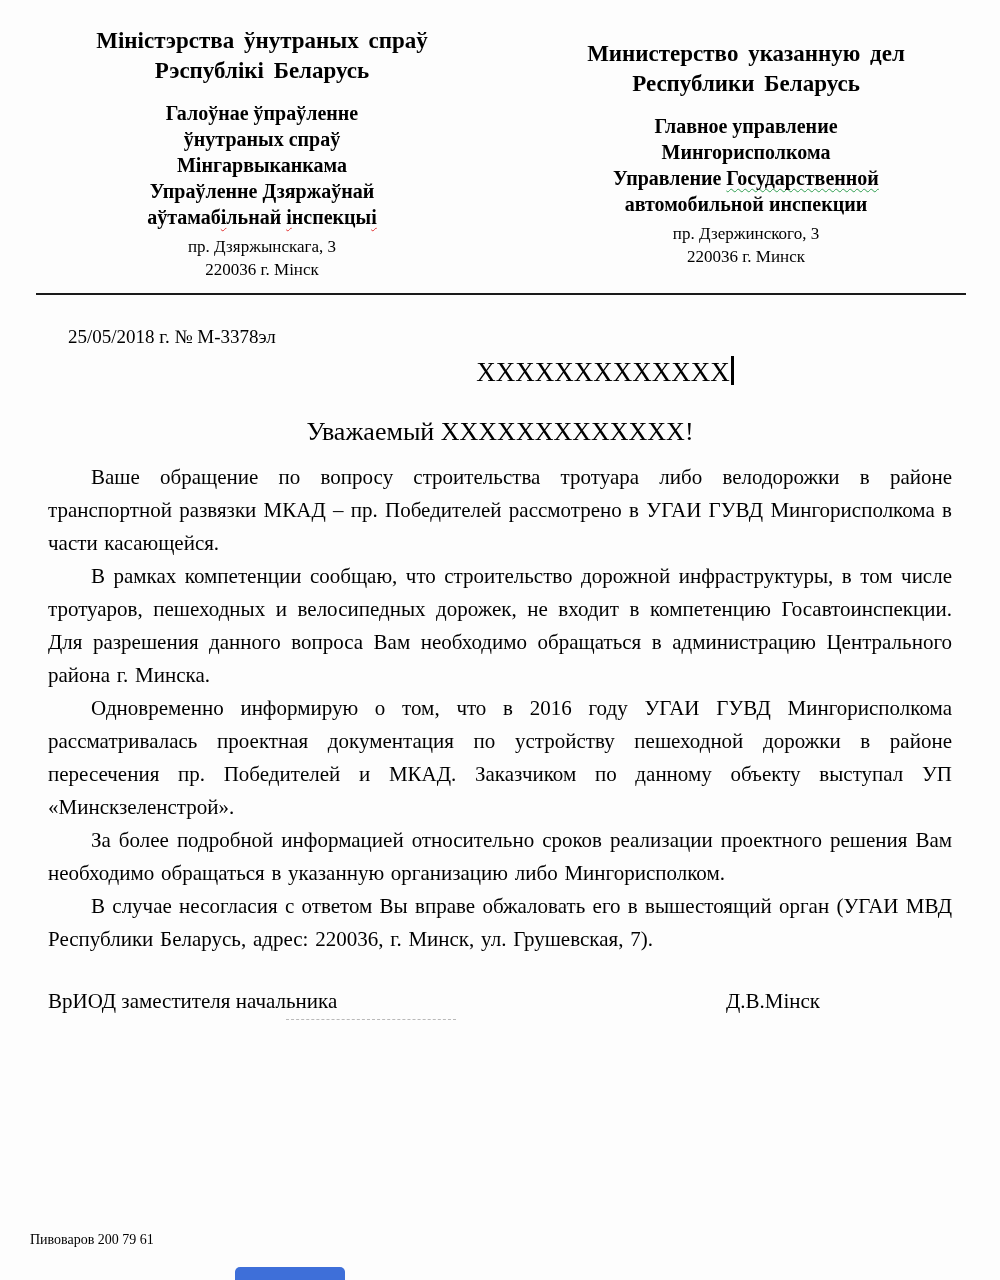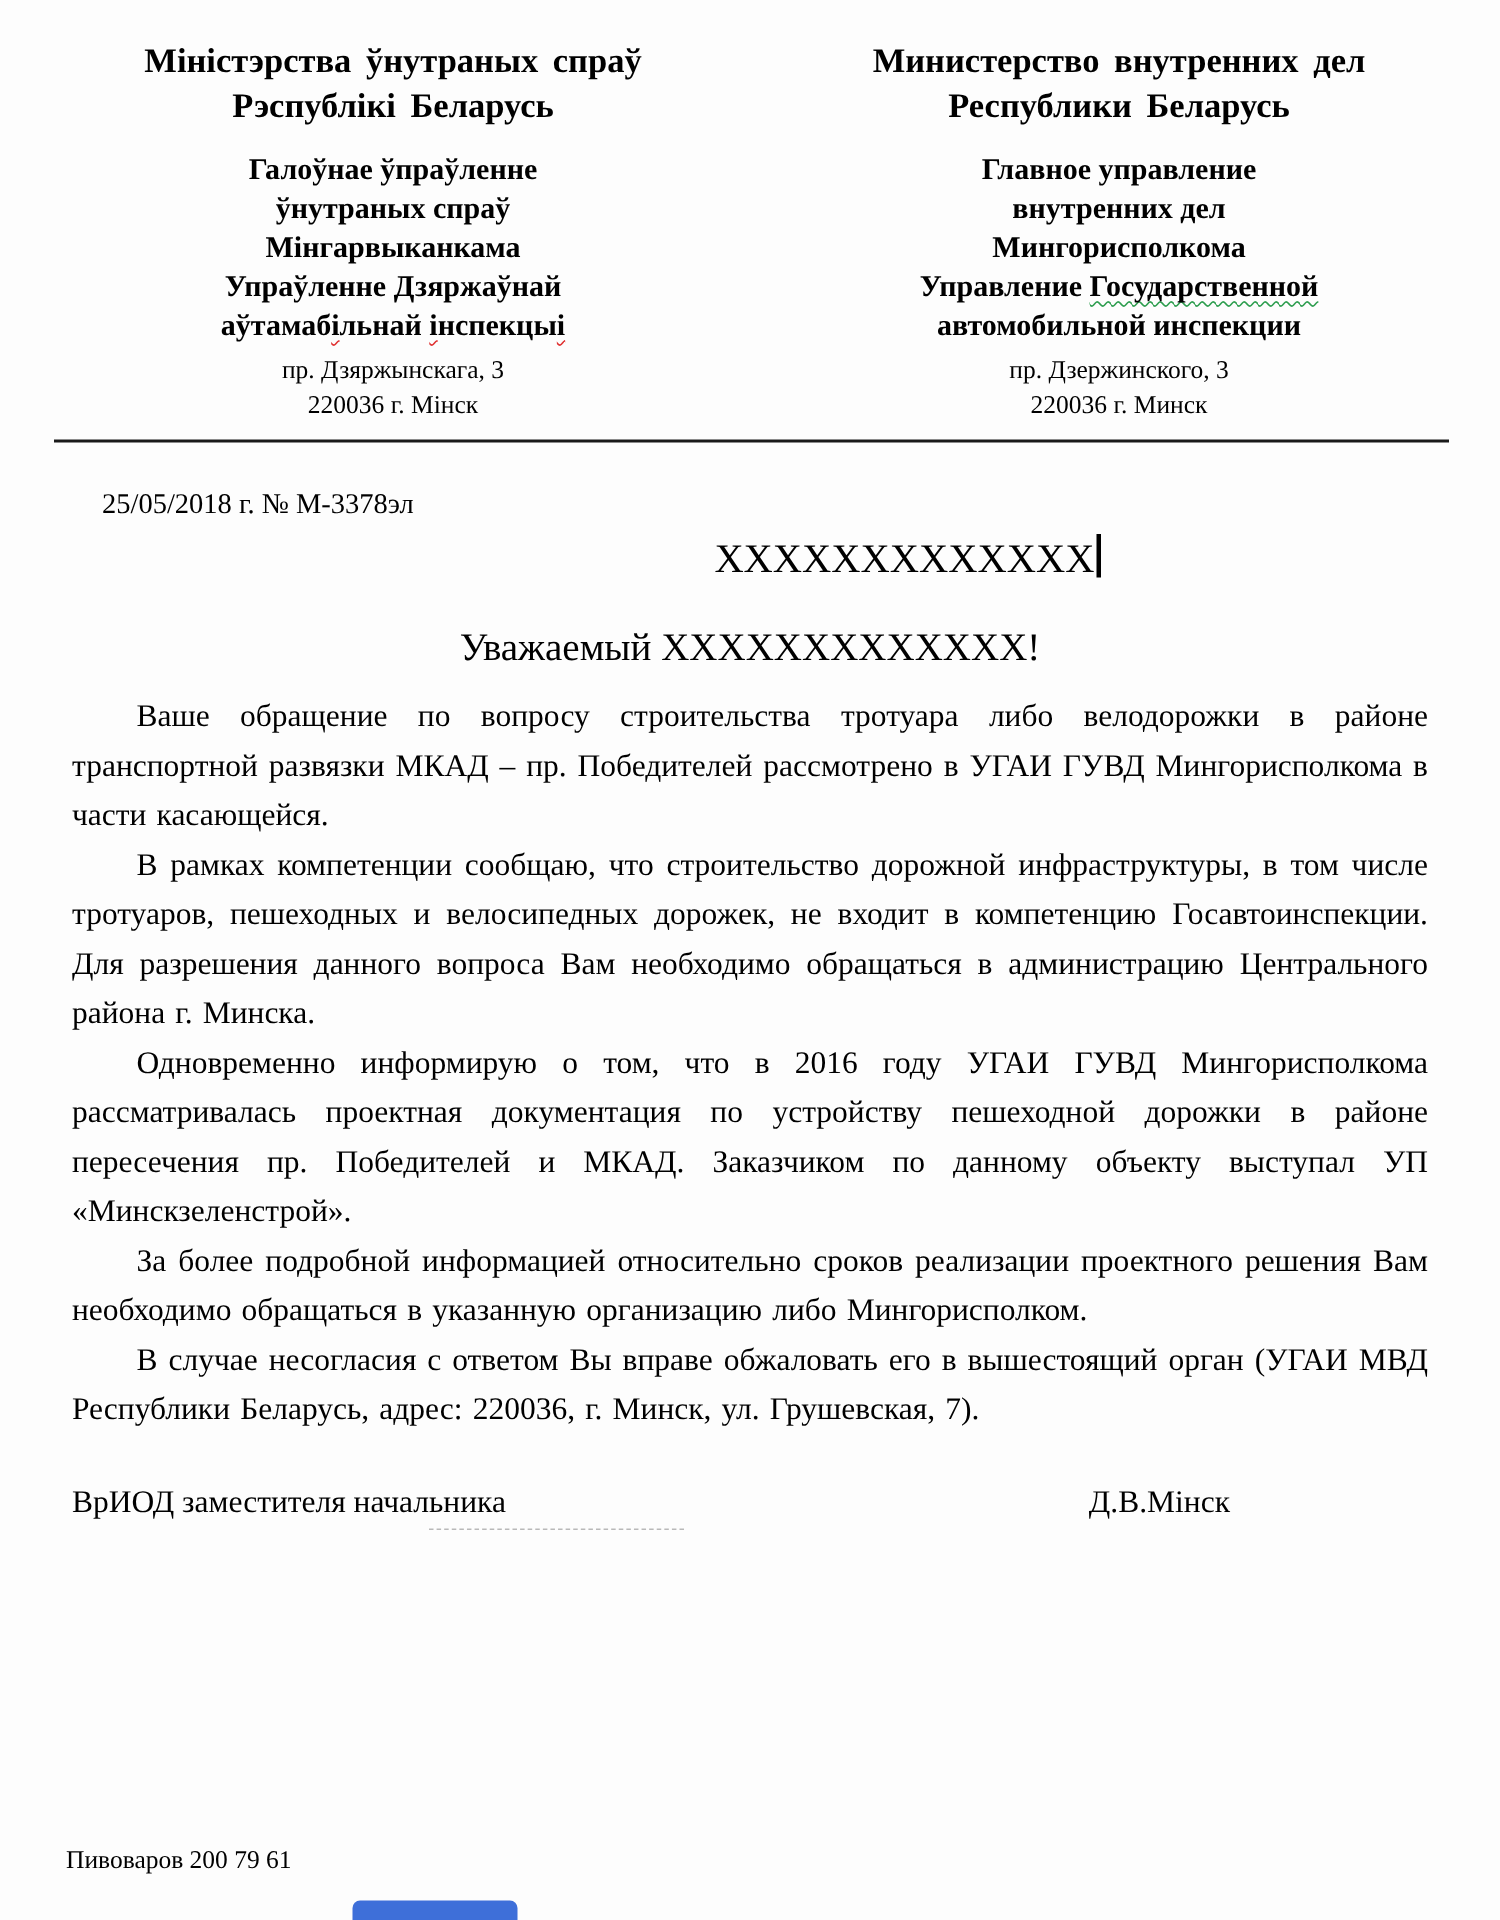--- a/index.html
+++ b/index.html
@@ -95,22 +95,22 @@
   .sig-position{position:relative;white-space:nowrap;}
   .sig-position .dash-artifact{
     position:absolute;
     left:238px;bottom:-4px;width:170px;
     border-top:1px dashed #b9b9b9;
   }
   .sig-name{margin-left:auto;margin-right:132px;white-space:nowrap;}
 
   .executor{
     position:absolute;
-    left:44px;top:1230px;
-    font-size:17px;
+    left:30px;top:1230px;
+    font-size:14px;
     line-height:20px;
   }
 
   .taskbar-fragment{
     position:absolute;
     left:235px;bottom:0;
     width:110px;height:13px;
     background:var(--taskbar-blue);
     border-radius:5px 5px 0 0;
   }
@@ -130,25 +130,24 @@
           <div><span>Мінгарвыканкама</span></div>
           <div><span>Упраўленне Дзяржаўнай</span></div>
           <div><span>аўтамаб</span><span class="sq sq-red">і</span><span>льнай </span><span class="sq sq-red">і</span><span>нспекцы</span><span class="sq sq-red">і</span></div>
         </div>
       <div class="addr-block">
         <div>пр. Дзяржынскага, 3</div>
         <div>220036 г. Мінск</div>
       </div>
     </div>
     <div class="lh-col">
-      <div class="org-line">Министерство внутренних дел</div>
+      <div class="org-line">Министерство указанную дел</div>
       <div class="org-line">Республики  Беларусь</div>
       <div class="dept-block">
           <div><span>Главное управление</span></div>
-          <div><span>внутренних дел</span></div>
           <div><span>Мингорисполкома</span></div>
           <div><span>Управление </span><span class="sq sq-green">Государственной</span></div>
           <div><span>автомобильной инспекции</span></div>
         </div>
       <div class="addr-block">
         <div>пр. Дзержинского, 3</div>
         <div>220036 г. Минск</div>
       </div>
     </div>
   </div>

